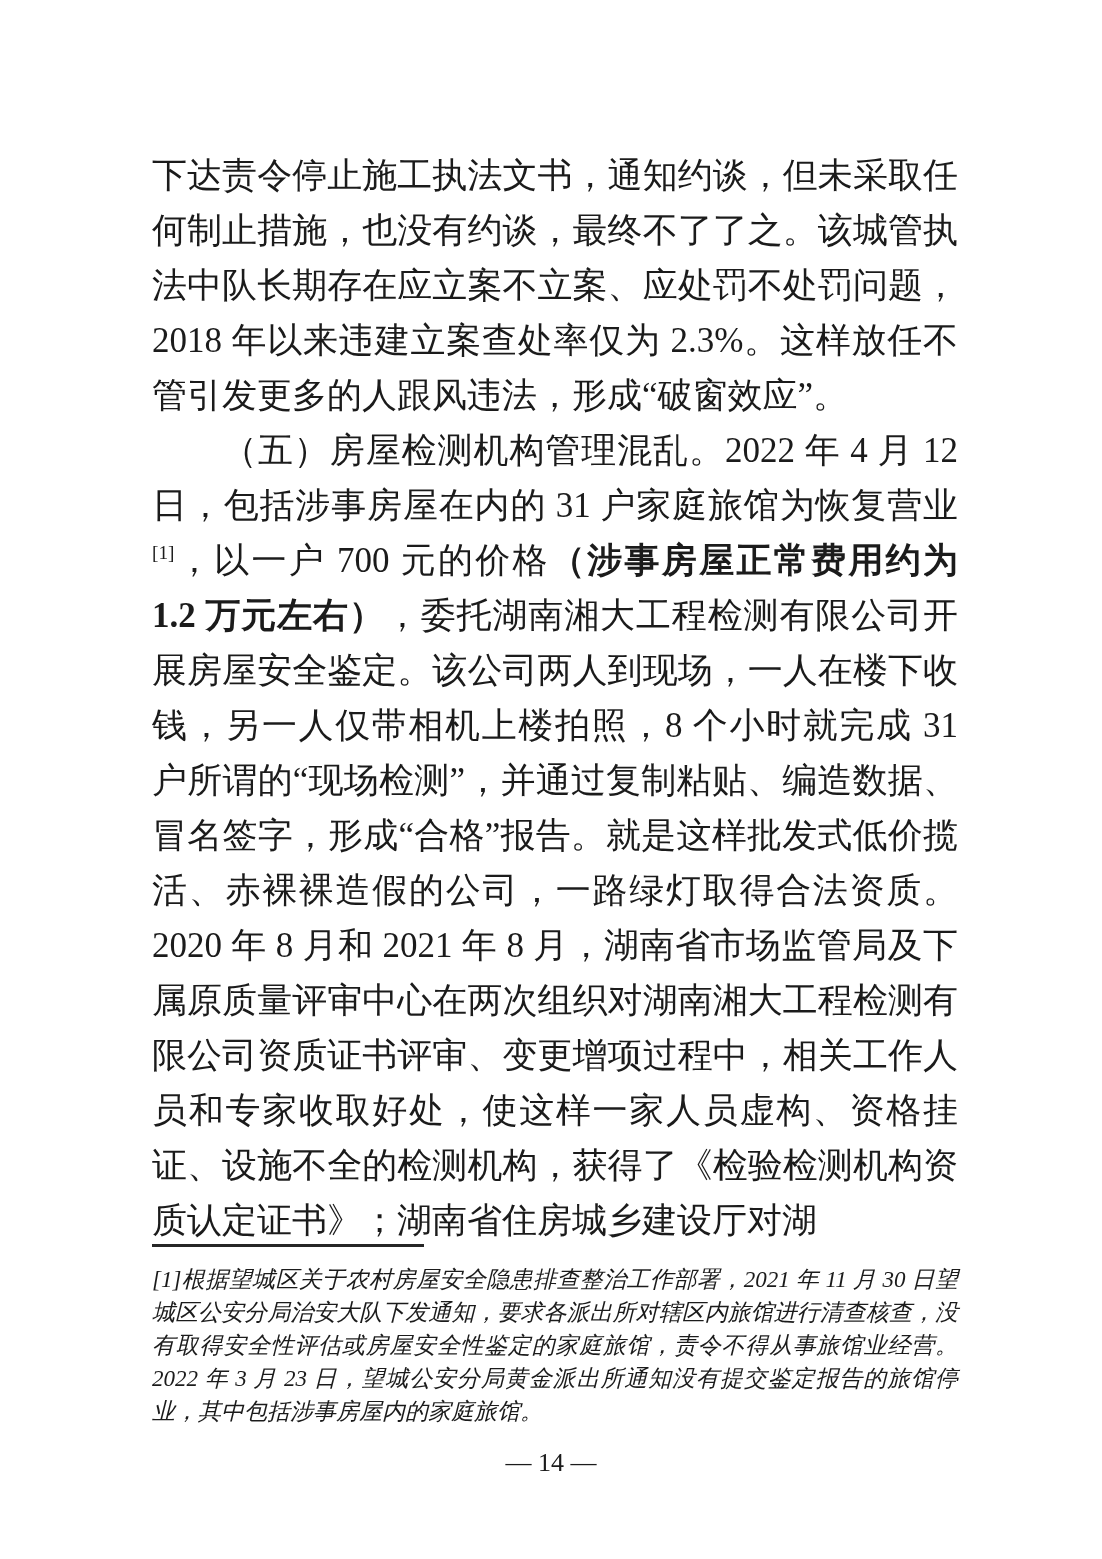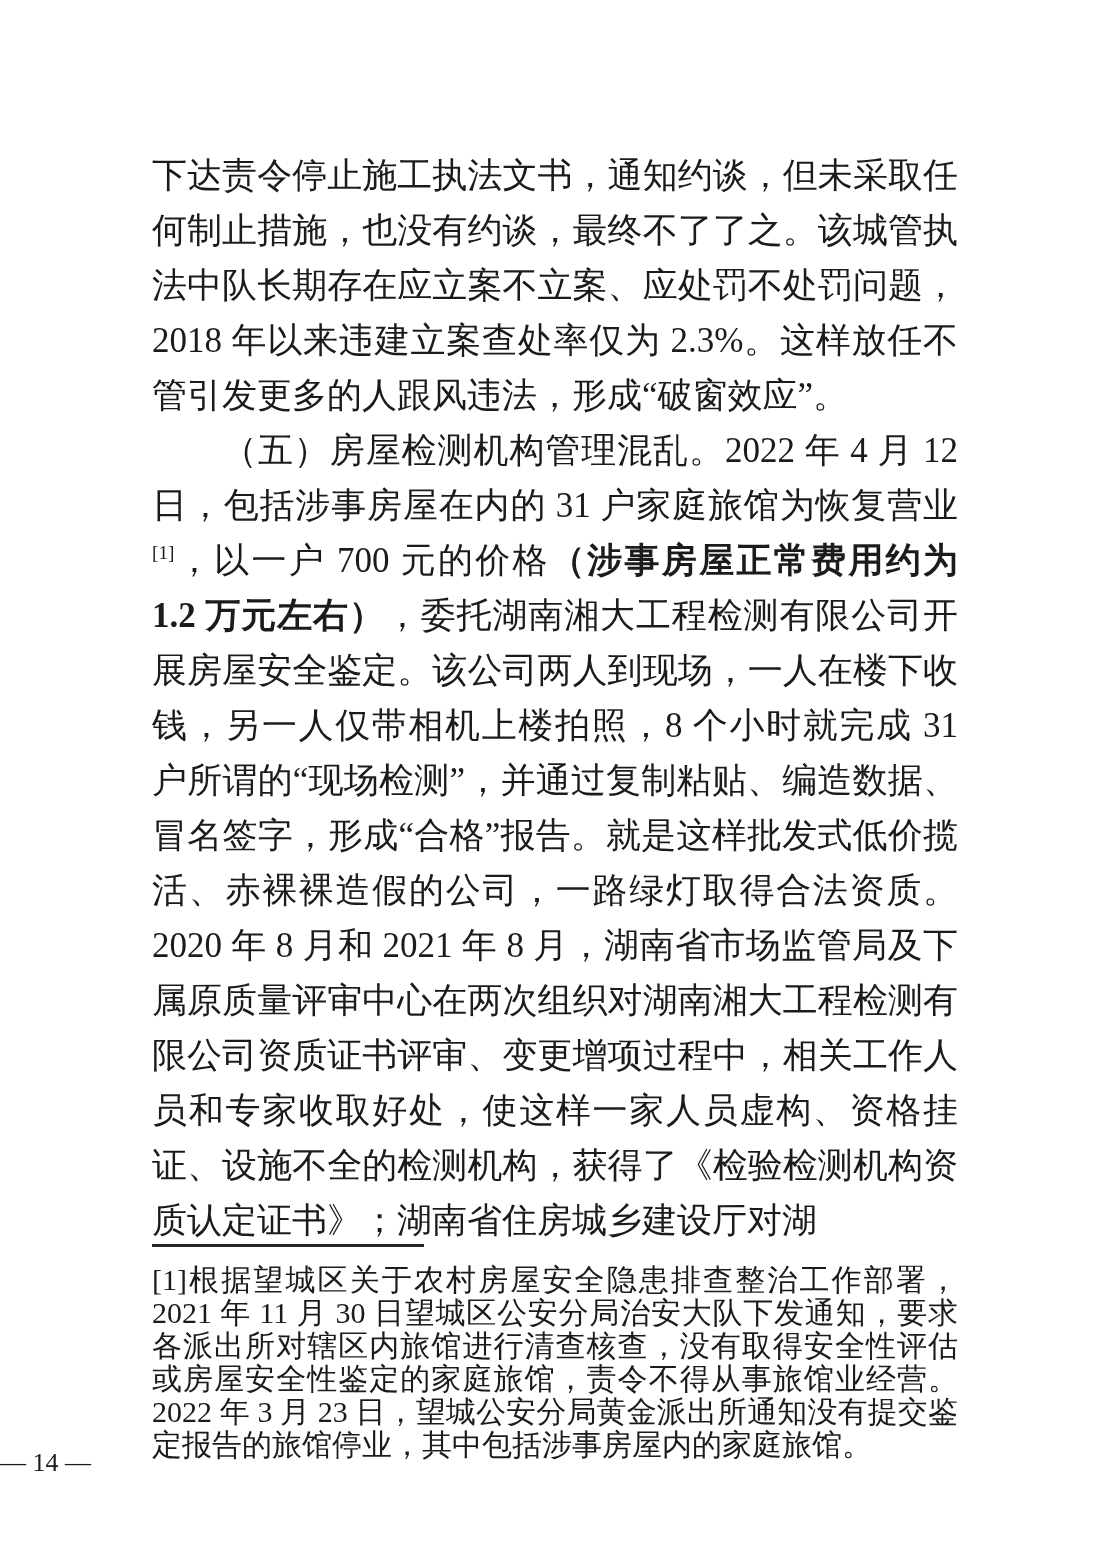--- a/index.html
+++ b/index.html
@@ -57,32 +57,33 @@
     top: 1244px;
     width: 806px;
   }
   .footnote-separator {
     width: 272px;
     height: 0;
     border-top: 3px solid #262626;
     margin: 0 0 16px 0;
   }
   .footnote-text {
-    font-size: 30px;
+    font-size: 23px;
     line-height: 33px;
     text-align: justify;
     text-justify: inter-ideograph;
     margin: 0;
+    font-style: italic;
   }
   .page-number {
     position: absolute;
     top: 1448px;
     left: 0;
     width: 1102px;
-    text-align: left;
+    text-align: center;
     font-size: 26px;
     line-height: 30px;
   }
 </style>
 </head>
 <body>
 
 <div class="page">
 
   <div class="main-text">

